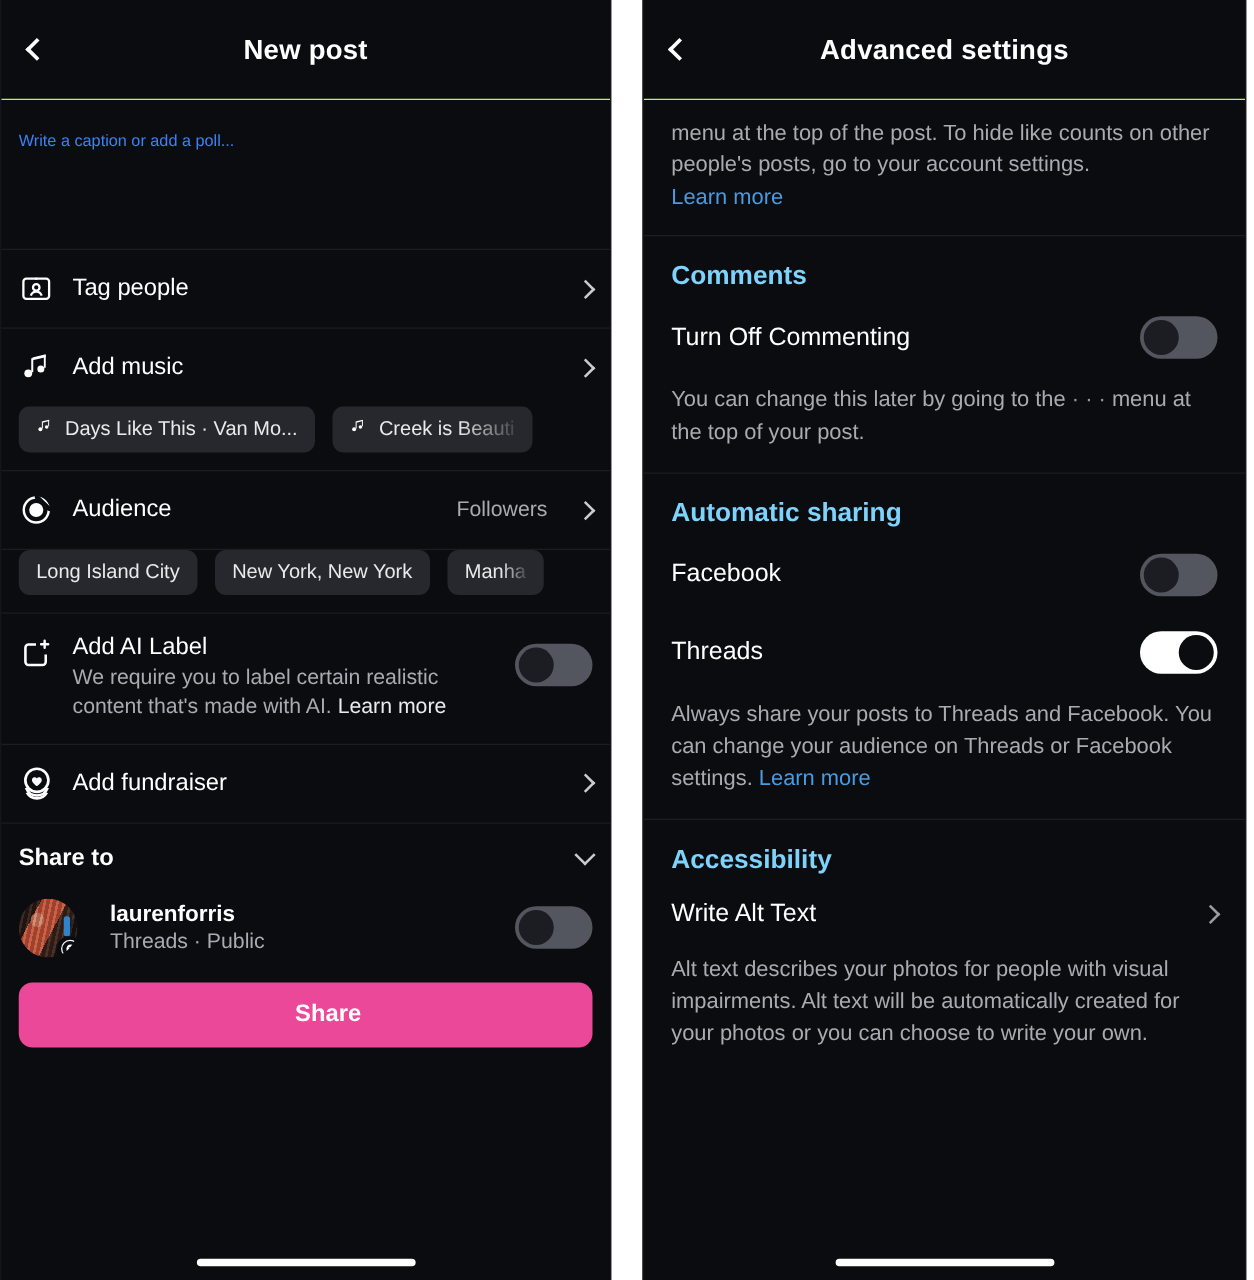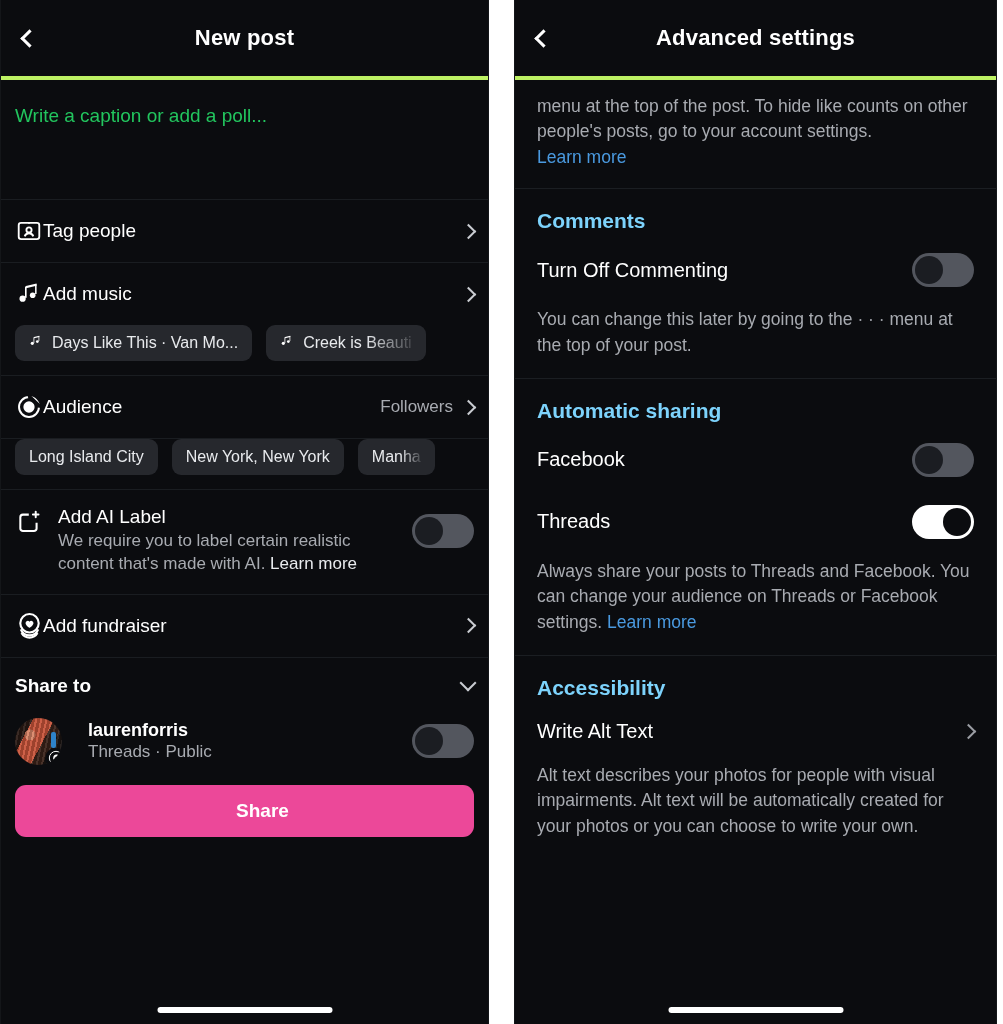--- a/index.html
+++ b/index.html
@@ -22,21 +22,21 @@
   }
   .phone-left  { width:489px; }
   .gap { width:25px; height:1024px; background:#ffffff; flex:0 0 25px; }
   .phone-right { width:483px; }
 
   
   .hdr {
     position:relative;
     height:80px;
     display:flex; align-items:center; justify-content:center;
-    border-bottom:4px solid #bef264;
+    border-bottom:1px solid #bef264;
   }
   .hdr-title { font-size:22px; font-weight:bold; letter-spacing:.2px; color:#fff; }
   .back-btn {
     position:absolute; left:6px; top:50%; transform:translateY(-50%);
     width:40px; height:40px; display:flex; align-items:center; justify-content:center;
   }
   .chev-left {
     width:13px; height:13px; border-left:3px solid #fff; border-bottom:3px solid #fff;
     transform:rotate(45deg); margin-left:4px;
   }
@@ -48,25 +48,25 @@
   .chev-down {
     width:12px; height:12px; border-bottom:2.6px solid #c9ccd1; border-right:2.6px solid #c9ccd1;
     transform:rotate(45deg); margin-top:-6px;
   }
 
   
   .caption-area {
     padding:25px 14px 0 14px; height:120px;
     border-bottom:1px solid #1a1d21;
   }
-  .caption-ph { font-size:19px; color:#22c55e; }
+  .caption-ph { font-size:13px; color:#3b82f6; }
 
   
   .row {
-    display:flex; align-items:center; gap:0;
+    display:flex; align-items:center; gap:15px;
     padding:0 14px; min-height:62px;
     position:relative;
   }
   .row .label { font-size:19px; color:#fff; flex:1; }
   .row .value { font-size:17px; color:#a8abb1; margin-right:10px; }
   .divider { height:1px; background:#1a1d21; width:100%; }
   .icon { width:28px; height:28px; flex:0 0 28px; display:flex; align-items:center; justify-content:center; }
   .icon svg { display:block; }
 
   

